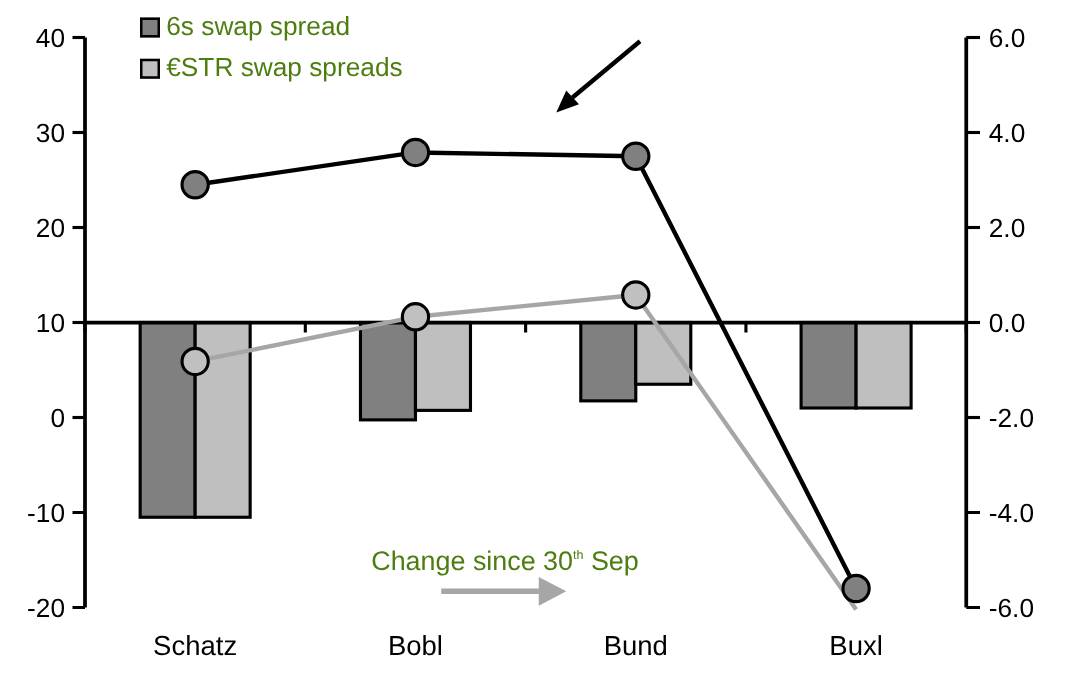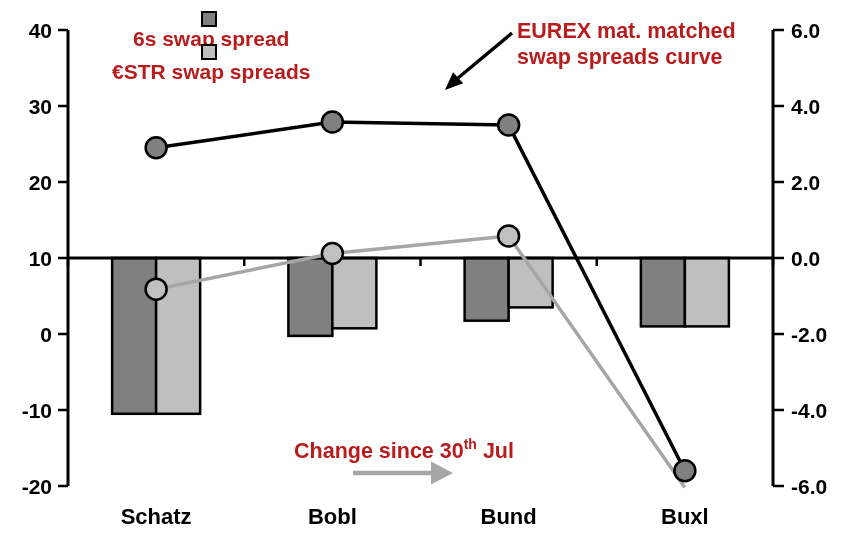--- a/index.html
+++ b/index.html
@@ -1,28 +1,28 @@
 <!DOCTYPE html>
 <html><head>
 <meta charset="utf-8">
 <style>
   html,body{margin:0;padding:0;background:#fff;}
   .stage{
     position:relative;width:852px;height:539px;background:#fff;overflow:hidden;
-    font-family:"Liberation Sans",sans-serif;color:#b91c1c;font-weight:bold;
+    font-family:"Liberation Sans",sans-serif;color:#4d7c0f;
   }
   #chart-svg{position:absolute;left:0;top:0;}
   #chart-svg text{font-family:"Liberation Sans",sans-serif;fill:#000;}
   .legend{position:absolute;left:112px;top:11px;}
-  .legend-row{display:flex;align-items:center;height:22px;margin-bottom:11px;flex-direction:column;}
+  .legend-row{display:flex;align-items:center;height:22px;margin-bottom:11px;}
   .swatch{display:inline-block;width:12px;height:12px;border:2.5px solid #000;margin-right:5px;flex:0 0 auto;}
   .legend-label{font-size:21px;white-space:nowrap;}
   .curve-note{position:absolute;left:517px;top:18px;font-size:21.5px;line-height:26px;white-space:nowrap;}
   .change-note{position:absolute;left:284px;top:437px;width:240px;text-align:center;font-size:21.5px;white-space:nowrap;}
-  .change-note sup{font-size:14px;position:relative;top:-1px;}
+  .change-note sup{font-size:10px;position:relative;top:-1px;}
 </style>
 </head>
 <body>
 
 <div class="stage">
 
   <svg id="chart-svg" width="852" height="539" viewBox="0 0 852 539">
 
     <g>
       <line x1="512" y1="33" x2="458" y2="78" stroke="#000" stroke-width="3.5"></line>
@@ -95,20 +95,16 @@
     <div class="legend-row">
       <span class="swatch" style="background: rgb(128, 128, 128);"></span>
       <span class="legend-label">6s swap spread</span>
     </div>
     <div class="legend-row">
       <span class="swatch" style="background: rgb(191, 191, 191);"></span>
       <span class="legend-label">€STR swap spreads</span>
     </div>
   </div>
 
-  <div class="curve-note">
-    <div>EUREX mat. matched</div>
-    <div>swap spreads curve</div>
-  </div>
 
-  <div class="change-note"><span>Change since 30</span><sup>th</sup><span> Jul</span></div>
+  <div class="change-note"><span>Change since 30</span><sup>th</sup><span> Sep</span></div>
 
 </div>
 
 </body></html>

